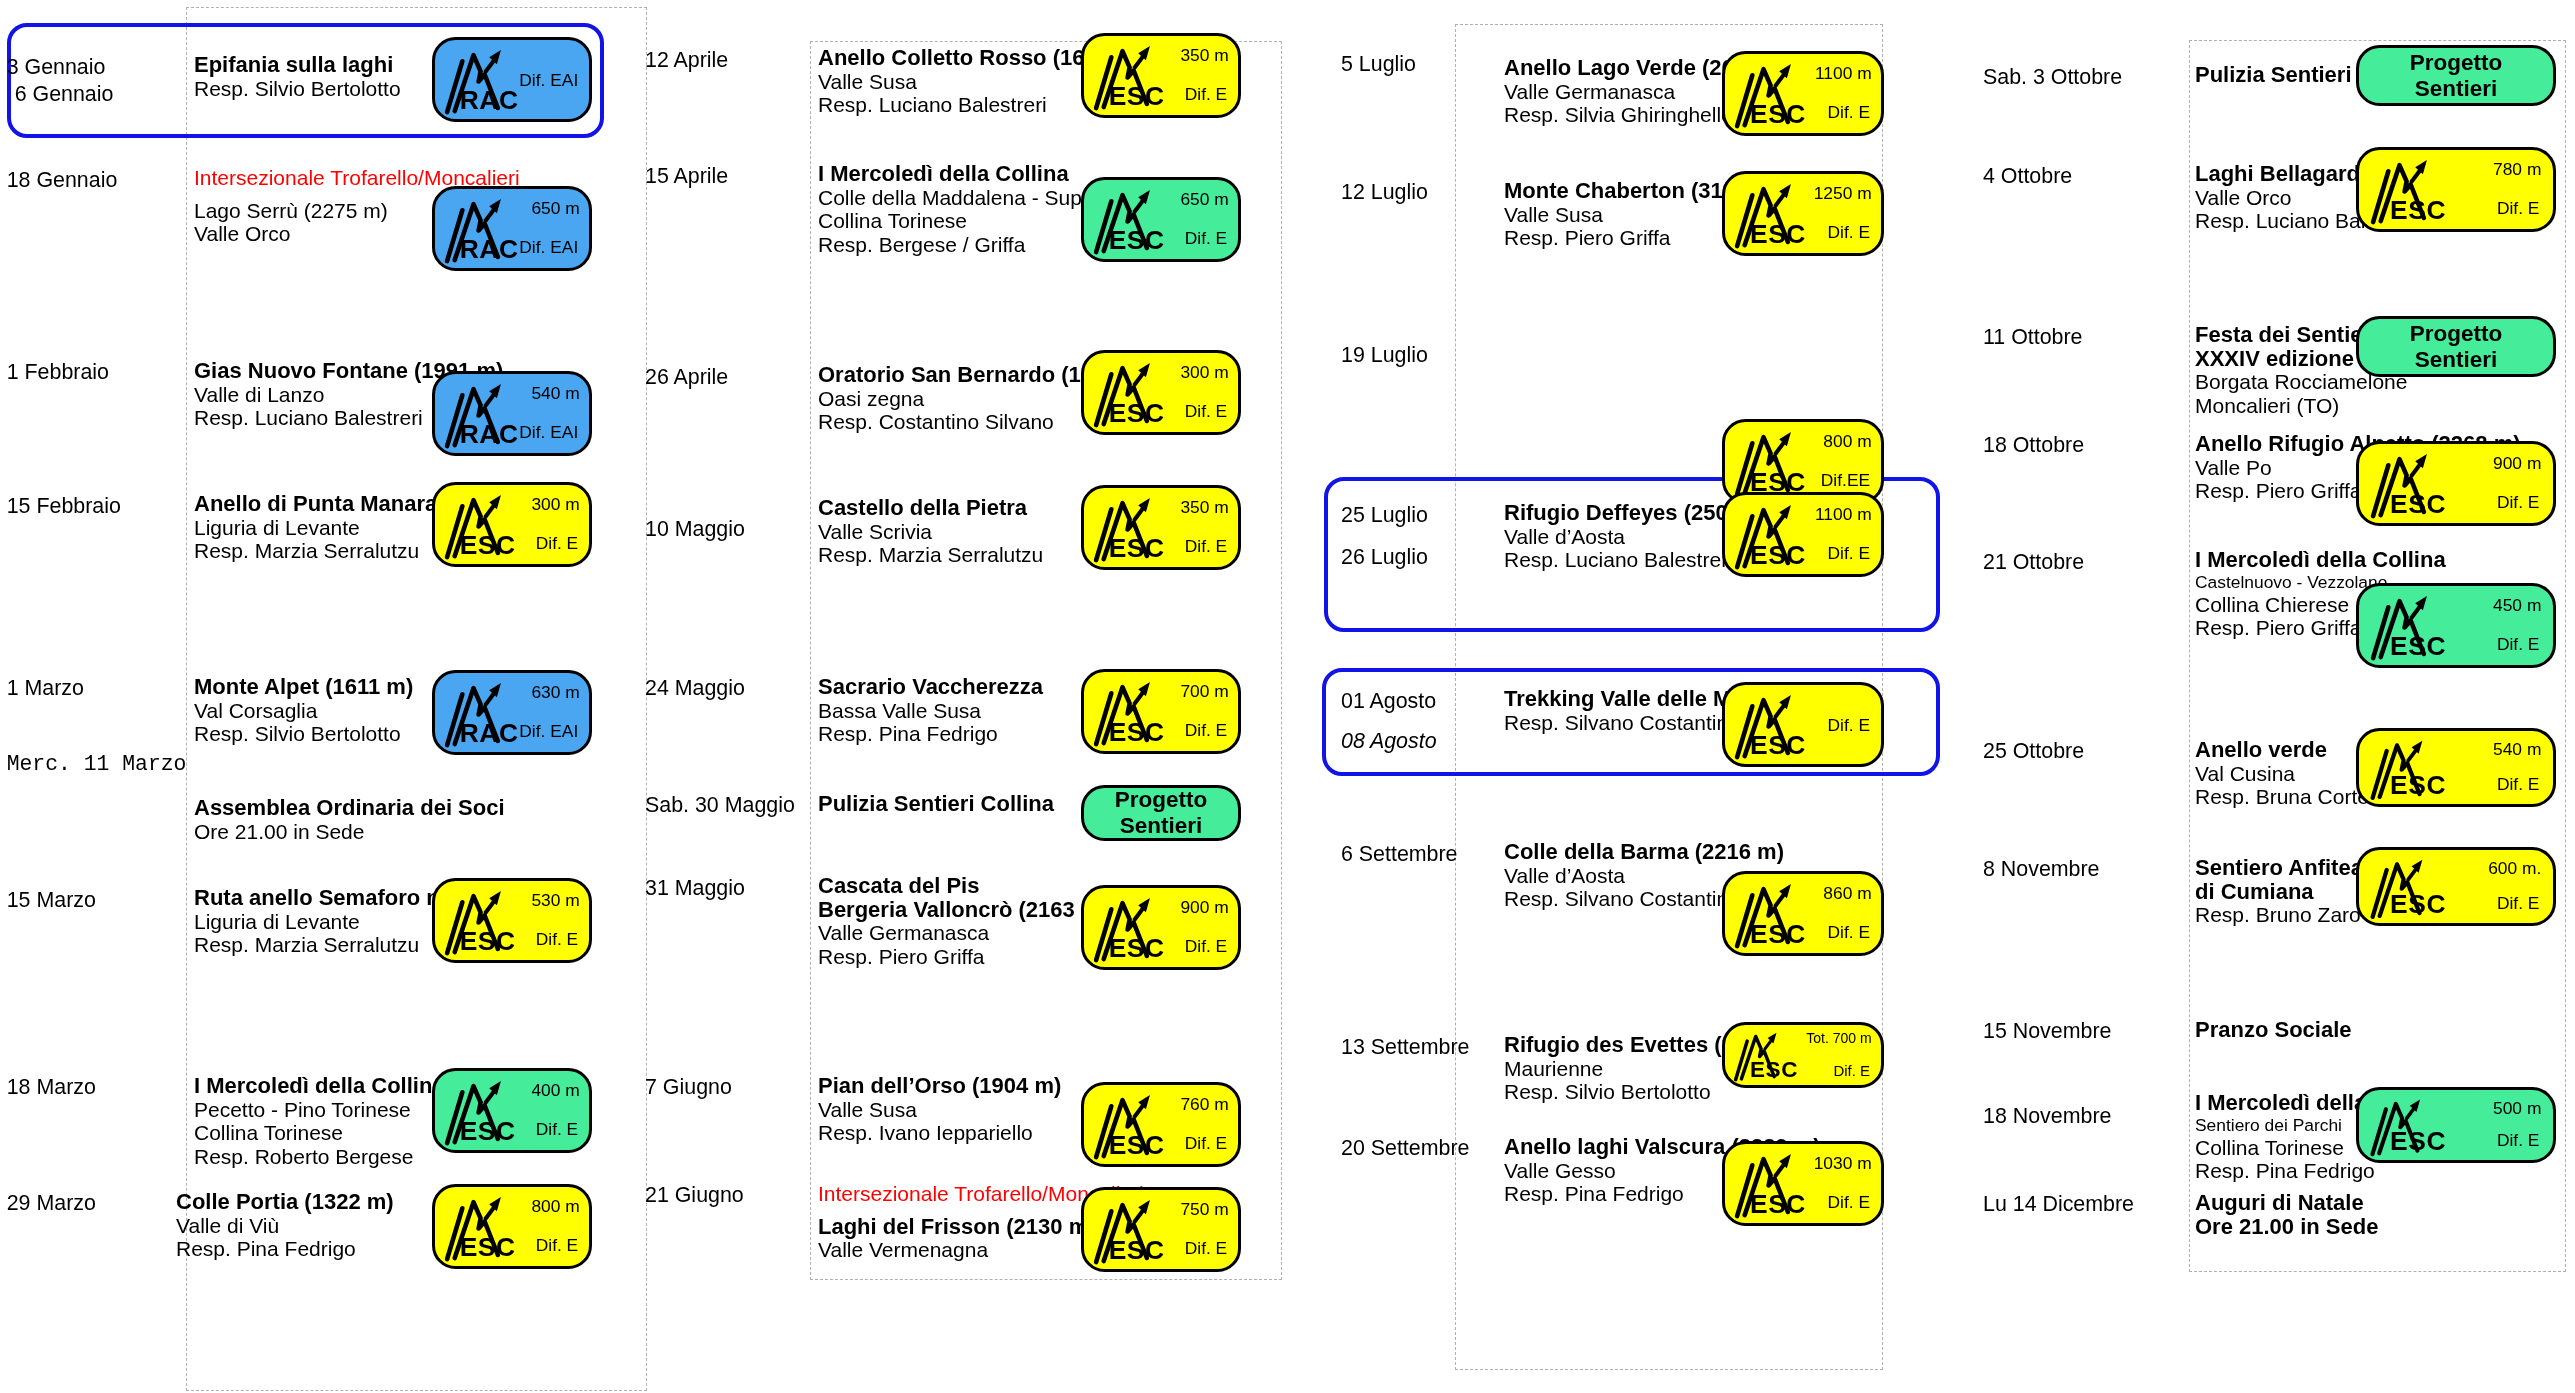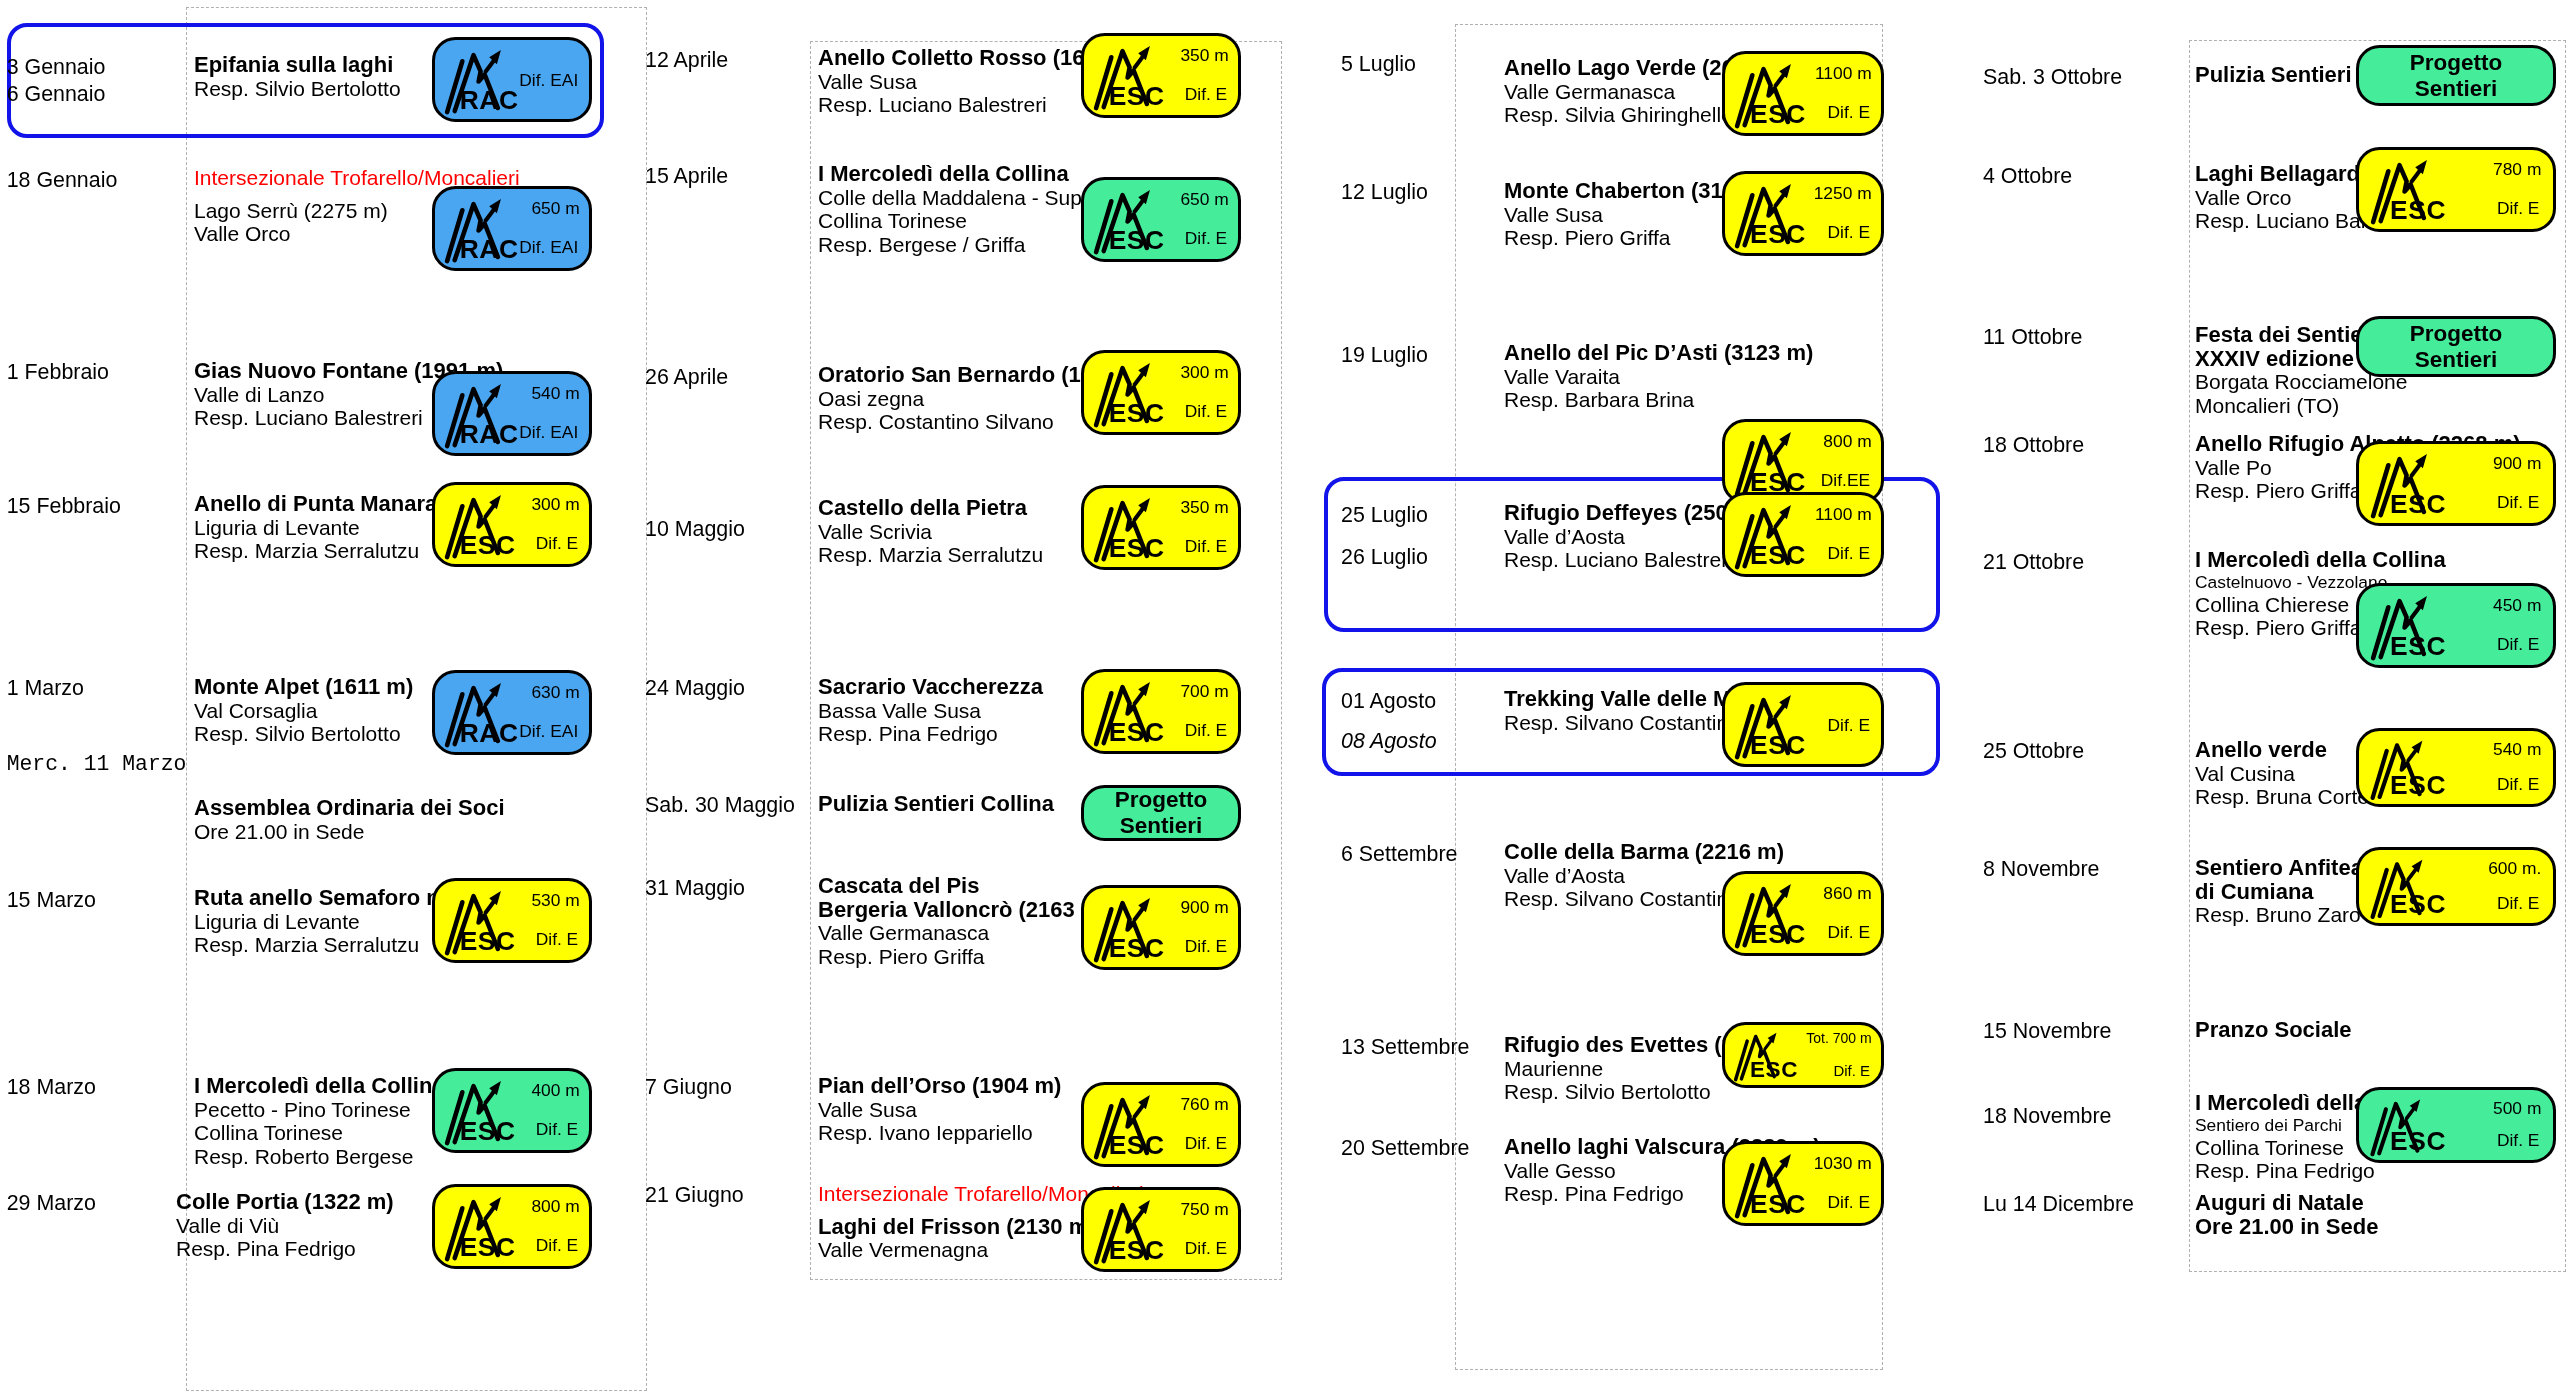--- a/index.html
+++ b/index.html
@@ -40,21 +40,21 @@
 <div id="canvas">
     <div class="frame" style="left: 186px; top: 6.7px; width: 459px; height: 1382px;"></div>
     <div class="frame" style="left: 810px; top: 41px; width: 470px; height: 1237px;"></div>
     <div class="frame" style="left: 1455px; top: 24px; width: 426px; height: 1344px;"></div>
     <div class="frame" style="left: 2189px; top: 40px; width: 375px; height: 1230px;"></div>
     <div class="hl" style="left: 7.3px; top: 22.5px; width: 589px; height: 107px;"></div>
     <div class="hl" style="left: 1324px; top: 477px; width: 608px; height: 147px;"></div>
     <div class="hl" style="left: 1322px; top: 668px; width: 610px; height: 100px;"></div>
     <div class="date" style="left: 6.7px; top: 55px;">
       <div class="dl">3 Gennaio</div>
-      <div class="dl" style="margin-top: 2.2px;">6 Gennaio</div>
+      <div class="dl" style="margin-top: 2.2px; margin-left: 8px;">6 Gennaio</div>
     </div>
     <div class="textblock" style="left: 194px; top: 53px;">
       <div class="ln title">Epifania sulla laghi</div>
       <div class="ln body">Resp. Silvio Bertolotto</div>
     </div>
     <div class="badge blue nometers" style="left: 432px; top: 37px; width: 160px; height: 85px;">
       <svg viewBox="0 0 150 140">
         <path class="st" d="M12 134 L42 34"></path>
         <path class="st" d="M27 132 L64 22 L78 54 L74 74 L86 60 L112 126"></path>
         <path class="st2" d="M88 54 L106 30"></path>
@@ -402,25 +402,20 @@
         <path class="st2" d="M88 54 L106 30"></path>
         <polygon points="118,12 95,26 110,40" fill="#000"></polygon>
       </svg>
       <div class="code">ESC</div>
       <div class="meters">1250 m</div>
       <div class="dif">Dif. E</div>
     </div>
     <div class="date" style="left: 1341px; top: 343px;">
       <div class="dl">19 Luglio</div>
     </div>
-    <div class="textblock" style="left: 1504px; top: 341px;">
-      <div class="ln title">Anello del Pic D’Asti (3123 m)</div>
-      <div class="ln body">Valle Varaita</div>
-      <div class="ln body">Resp. Barbara Brina</div>
-    </div>
     <div class="badge yellow" style="left: 1722px; top: 419px; width: 162px; height: 85px;">
       <svg viewBox="0 0 150 140">
         <path class="st" d="M12 134 L42 34"></path>
         <path class="st" d="M27 132 L64 22 L78 54 L74 74 L86 60 L112 126"></path>
         <path class="st2" d="M88 54 L106 30"></path>
         <polygon points="118,12 95,26 110,40" fill="#000"></polygon>
       </svg>
       <div class="code">ESC</div>
       <div class="meters">800 m</div>
       <div class="dif">Dif.EE</div>

